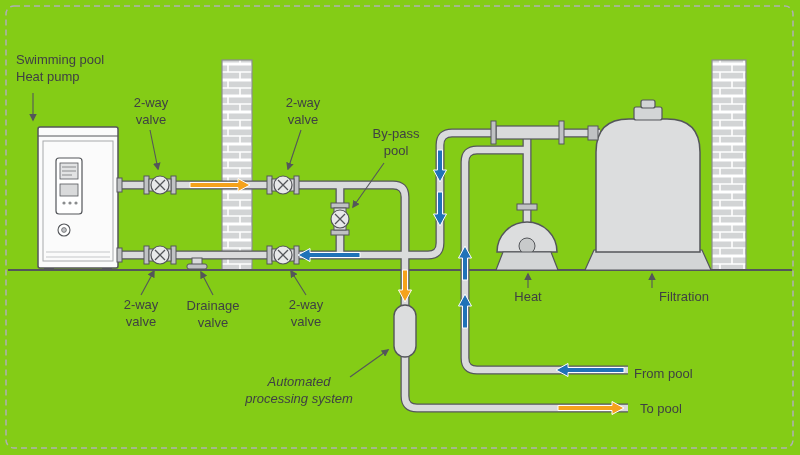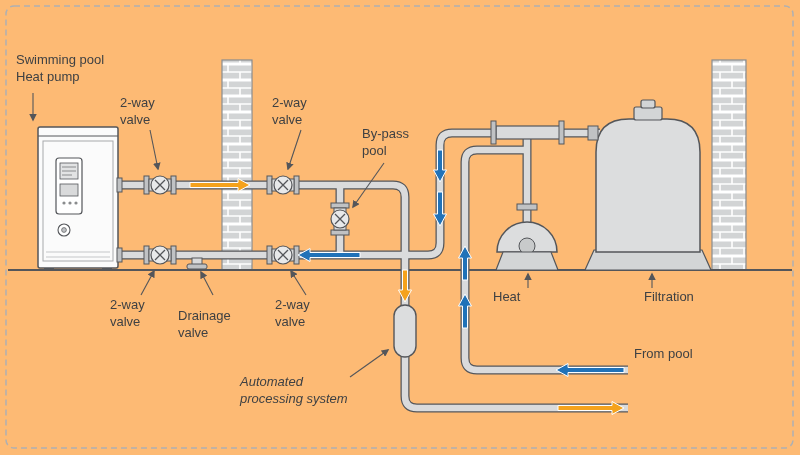--- a/index.html
+++ b/index.html
@@ -1,31 +1,31 @@
 <!DOCTYPE html>
 <html style="--flow-warm: #F5A21C; --flow-cold: #2072B8; --pipe-fill: #dadbdc; --pipe-stroke: #54565a; --component-fill: #dcddde; --text: #3f4143; --border: #aeb0b2;"><head>
 <meta charset="utf-8">
 <style>
   html,body{margin:0;padding:0;background:#fff;}
-  #canvas{position:relative;width:800px;height:455px;background:#fdba74;overflow:hidden;
+  #canvas{position:relative;width:800px;height:455px;background:#84cc16;overflow:hidden;
           font-family:"Liberation Sans",sans-serif;}
   #canvas svg{position:absolute;left:0;top:0;}
   .lbl{position:absolute;font-size:13px;line-height:1.3;color:var(--text,#3f4143);
-       white-space:pre-line;text-align:left;}
+       white-space:pre-line;text-align:center;}
   .lbl-heatpump{left:16px;top:52px;width:124px;text-align:left;}
   .lbl-v-tl{left:120px;top:95px;width:62px;}
   .lbl-v-tr{left:272px;top:95px;width:62px;}
   .lbl-bypass{left:362px;top:126px;width:68px;}
   .lbl-v-bl{left:110px;top:297px;width:62px;}
-  .lbl-drain{left:178px;top:308px;width:70px;}
+  .lbl-drain{left:178px;top:298px;width:70px;}
   .lbl-v-br{left:275px;top:297px;width:62px;}
   .lbl-pump{left:493px;top:289px;width:70px;}
   .lbl-filtr{left:644px;top:289px;width:80px;}
   .lbl-aps{left:240px;top:374px;width:118px;font-style:italic;}
-  .lbl-frompool{left:634px;top:346px;width:90px;text-align:left;}
+  .lbl-frompool{left:634px;top:366px;width:90px;text-align:left;}
   .lbl-topool{left:640px;top:401px;width:90px;text-align:left;}
   .pipe-dark{fill:none;stroke:var(--pipe-stroke,#54565a);stroke-width:9;}
   .pipe-lite{fill:none;stroke:var(--pipe-fill,#dadbdc);stroke-width:6.5;}
   .outline{stroke:var(--pipe-stroke,#54565a);}
   .comp{fill:var(--component-fill,#dcddde);stroke:var(--pipe-stroke,#54565a);stroke-width:1.5;}
   .comp2{fill:#d3d5d6;stroke:var(--pipe-stroke,#54565a);stroke-width:1.2;}
   .flange{fill:#c0c2c4;stroke:var(--pipe-stroke,#54565a);stroke-width:1;}
   .arrow-warm{fill:var(--flow-warm,#F5A21C);stroke:#fff;stroke-width:1;}
   .arrow-cold{fill:var(--flow-cold,#2072B8);stroke:#fff;stroke-width:1;}
   .leader{fill:none;stroke:var(--pipe-stroke,#54565a);stroke-width:1.1;}
@@ -172,14 +172,15 @@
 valve</div>
 <div class="lbl lbl-drain">Drainage
 valve</div>
 <div class="lbl lbl-v-br">2-way
 valve</div>
 <div class="lbl lbl-pump">Heat</div>
 <div class="lbl lbl-filtr">Filtration</div>
 <div class="lbl lbl-aps">Automated
 processing system</div>
 <div class="lbl lbl-frompool">From pool</div>
+<div class="lbl lbl-topool">To pool</div>
 
 </div>
 
 </body></html>

